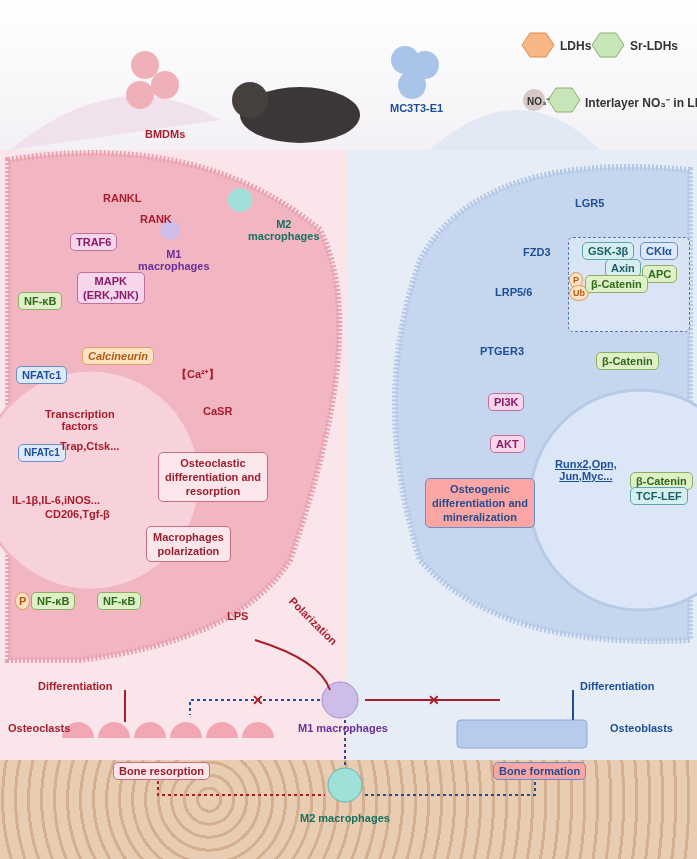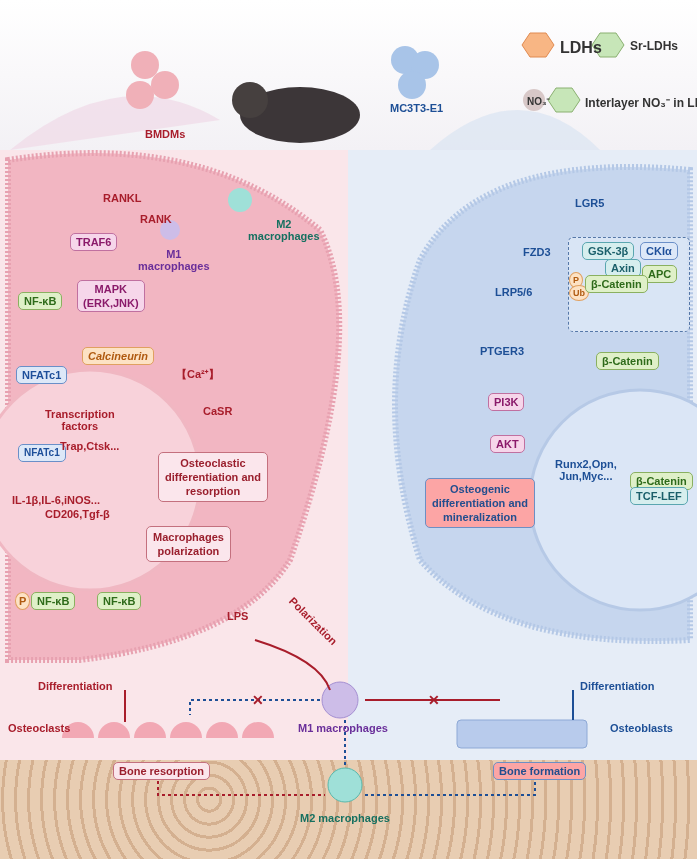--- a/index.html
+++ b/index.html
@@ -85,30 +85,30 @@
     <path d="M320 700 L190 700 L190 715" stroke-dasharray="3 3"></path>
     <line x1="345" y1="720" x2="345" y2="765" stroke-dasharray="3 3"></line>
     <path d="M365 795 L535 795 L535 780" stroke-dasharray="3 3"></path>
   </g>
   <text x="252" y="705" fill="#a81d2b" font-size="14">✕</text>
   <text x="428" y="705" fill="#a81d2b" font-size="14">✕</text>
 </svg>
 
 <div class="lbl red" style="left:145px;top:128px;">BMDMs</div>
 <div class="lbl dblue" style="left:390px;top:102px;">MC3T3-E1</div>
-<div class="lbl dark" style="left:560px;top:39px;font-size:16px;">LDHs</div>
+<div class="lbl dark" style="left:560px;top:39px;font-size:12px;">LDHs</div>
 <div class="lbl dark" style="left:630px;top:39px;font-size:12px;">Sr-LDHs</div>
 <div class="lbl dark" style="left:527px;top:94px;font-size:10px;">NO₃⁻</div>
 <div class="lbl dark" style="left:585px;top:94px;font-size:12px;">Interlayer NO₃⁻ in LDHs</div>
 
 <div class="lbl red" style="left:103px;top:192px;">RANKL</div>
 <div class="lbl red" style="left:100px;top:213px;padding-left:40px;">RANK</div>
 <div class="pill pink" style="left:70px;top:233px;">TRAF6</div>
 <div class="pill green" style="left:18px;top:292px;">NF-κB</div>
-<div class="pill pink" style="left:77px;top:280px;white-space:pre;">MAPK
+<div class="pill pink" style="left:77px;top:272px;white-space:pre;">MAPK
 (ERK,JNK)</div>
 <div class="pill orange" style="left:82px;top:347px;font-style:italic;">Calcineurin</div>
 <div class="pill blue" style="left:16px;top:366px;">NFATc1</div>
 <div class="lbl red" style="left:176px;top:366px;">【Ca²⁺】</div>
 <div class="lbl red" style="left:203px;top:405px;">CaSR</div>
 <div class="lbl red" style="left:45px;top:408px;white-space:pre;text-align:center;">Transcription
 factors</div>
 <div class="pill blue" style="left:18px;top:444px;font-size:10px;">NFATc1</div>
 <div class="lbl red" style="left:60px;top:440px;">Trap,Ctsk...</div>
 <div class="box pbox" style="left:158px;top:452px;white-space:pre;">Osteoclastic
@@ -142,21 +142,21 @@
 <div class="pill blue" style="left:640px;top:242px;">CKIα</div>
 <div class="pill teal" style="left:605px;top:259px;">Axin</div>
 <div class="pill green" style="left:642px;top:265px;">APC</div>
 <div class="pill orange" style="left:569px;top:272px;border-radius:50%;padding:0 3px;font-size:9px;">P</div>
 <div class="pill orange" style="left:569px;top:285px;border-radius:50%;padding:0 3px;font-size:9px;">Ub</div>
 <div class="pill green" style="left:585px;top:275px;">β-Catenin</div>
 <div class="pill green" style="left:596px;top:352px;">β-Catenin</div>
 <div class="lbl dblue" style="left:480px;top:345px;">PTGER3</div>
 <div class="pill pink" style="left:488px;top:393px;">PI3K</div>
 <div class="pill pink" style="left:490px;top:435px;">AKT</div>
-<div class="lbl dblue" style="left:555px;top:458px;white-space:pre;text-align:center;">Runx2,Opn,
+<div class="lbl dblue" style="left:555px;top:458px;white-space:pre;text-align:center;text-decoration:underline;">Runx2,Opn,
 Jun,Myc...</div>
 <div class="pill green" style="left:630px;top:472px;">β-Catenin</div>
 <div class="pill teal" style="left:630px;top:487px;">TCF-LEF</div>
 <div class="box bbox" style="left:425px;top:478px;white-space:pre;">Osteogenic
 differentiation and
 mineralization</div>
 <div class="lbl dblue" style="left:580px;top:680px;">Differentiation</div>
 <div class="lbl dblue" style="left:610px;top:722px;">Osteoblasts</div>
 <div class="pill bbox" style="left:493px;top:762px;">Bone formation</div>
 

